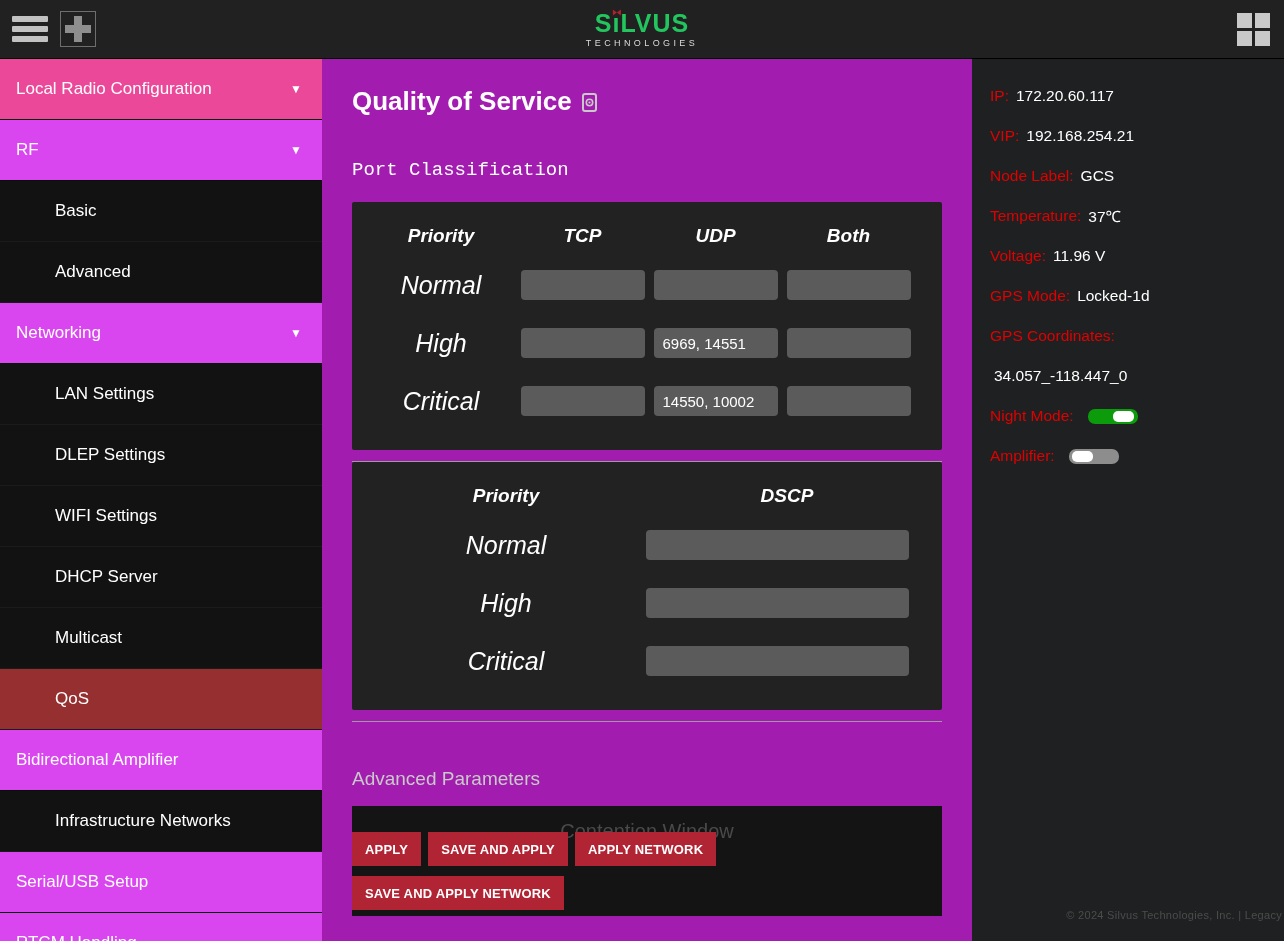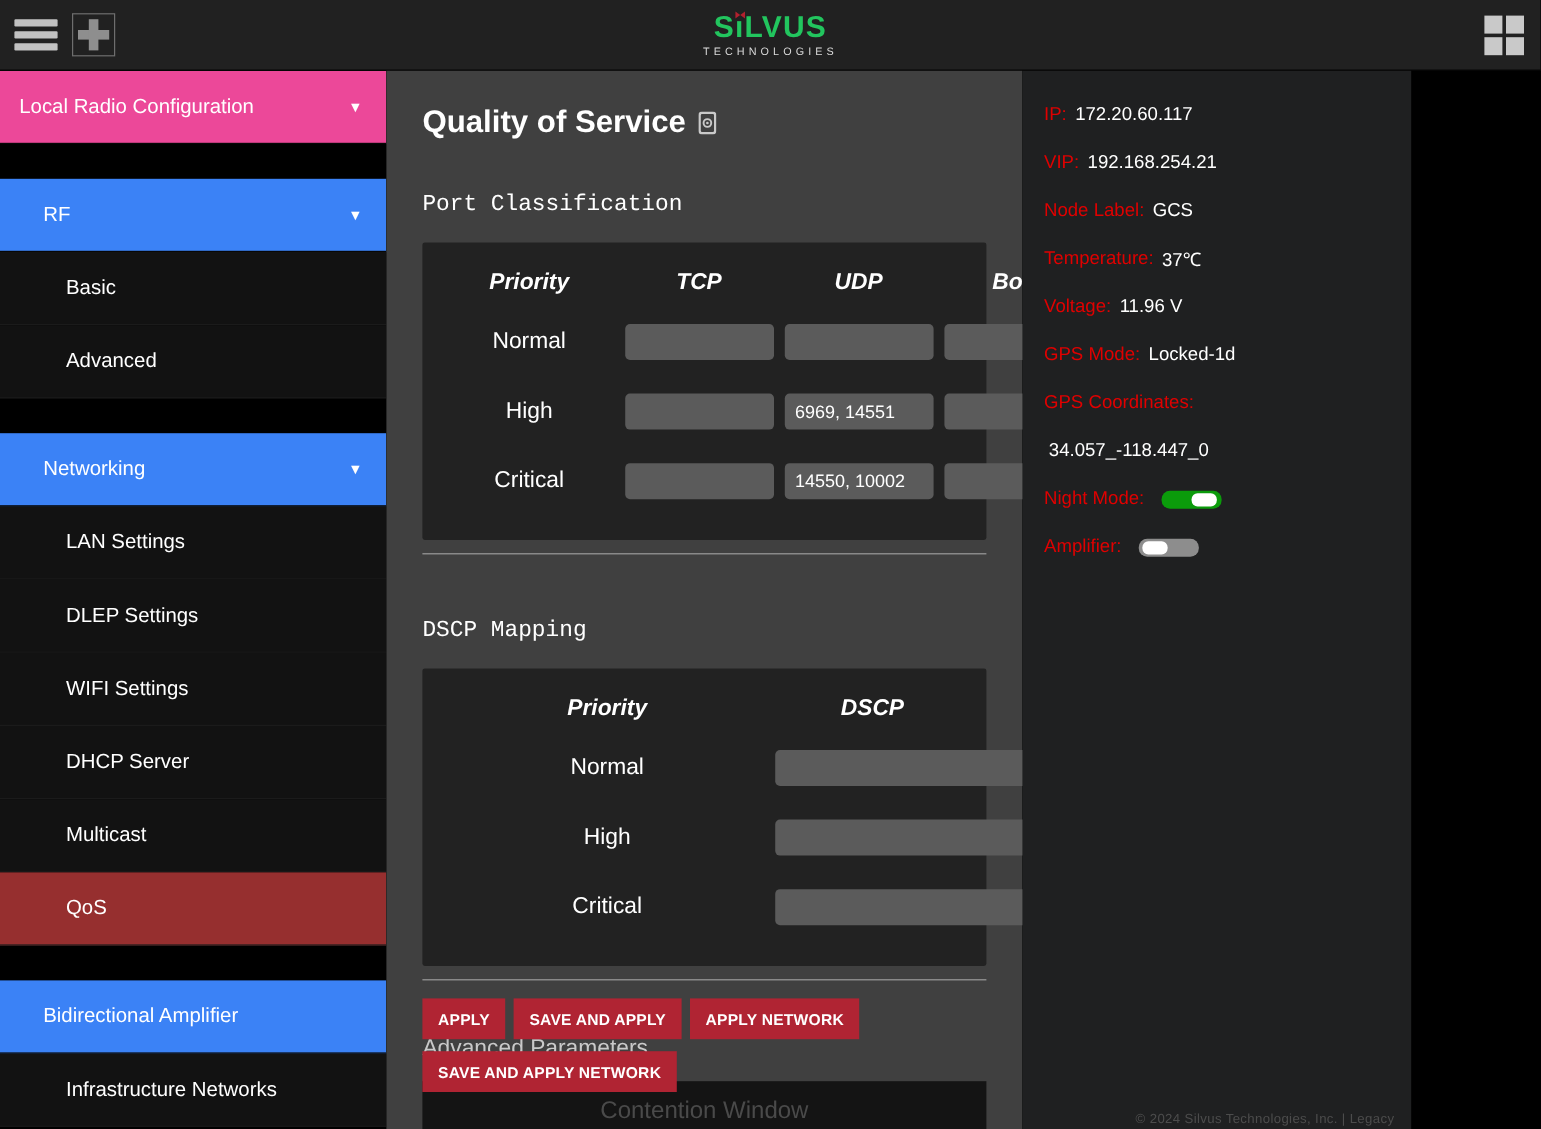--- a/index.html
+++ b/index.html
@@ -30,37 +30,37 @@
 
   
   .body{display:flex;height:882px;}
 
   
   .sidebar{width:322px;background:#000;overflow:hidden;flex:none;}
   .nav-item{height:61px;display:flex;align-items:center;justify-content:space-between;
             padding:0 20px 0 16px;color:#fff;font-size:17px;cursor:pointer;
             box-sizing:border-box;border-bottom:1px solid #070707;}
   .nav-item.lvl0{background:#ec4899;}
-  .nav-item.lvl1{background:#3b82f6;padding-left:36px;margin-top:29px;}
+  .nav-item.lvl1{background:#d946ef;padding-left:16px;}
   .nav-item.lvl2{background:#121212;padding-left:55px;border-bottom:1px solid #1b1b1b;}
   .nav-item.active{background:#962f2f;}
   .chev{font-size:12px;color:#fff;}
 
   
-  .main{width:530px;flex:none;background:#404040;padding:25px 30px 0;box-sizing:border-box;position:relative;}
+  .main{width:650px;flex:none;background:#a21caf;padding:25px 30px 0;box-sizing:border-box;position:relative;}
   .page-title{color:#fff;font-size:26px;font-weight:bold;display:flex;align-items:center;gap:10px;}
   .section-title{color:#fff;font-size:19px;margin:40px 0 21px;font-family:Liberation Mono, monospace;}
   .panel{background:#222;border-radius:2px;padding:14px 14px 20px;box-sizing:border-box;}
   .divider{border:none;border-top:1px solid #9c9c9c;margin:11px 0 0;}
 
   .pc-head,.pc-row{display:grid;grid-template-columns:150px 133px 133px 133px;align-items:center;}
   .pc-head{height:40px;}
   .pc-row{height:58px;}
   .th{color:#fff;font-size:19px;font-weight:bold;text-align:center;font-style:italic;}
-  .rowlab{color:#fff;font-size:19px;text-align:center;}
+  .rowlab{color:#fff;font-size:25px;text-align:center;font-style:italic;}
   input.cell{width:124px;height:30px;background:#5b5b5b;border:none;border-radius:4px;color:#fff;
              font-size:15px;padding:0 9px;box-sizing:border-box;margin:0 auto;display:block;outline:none;
              font-family:"Liberation Sans", sans-serif;}
 
   .dscp-head,.dscp-row{display:grid;grid-template-columns:280px 1fr;align-items:center;}
   .dscp-head{height:40px;}
   .dscp-row{height:58px;}
   input.cell-wide{width:263px;height:30px;background:#5b5b5b;border:none;border-radius:4px;color:#fff;
                   font-size:15px;padding:0 9px;box-sizing:border-box;display:block;outline:none;
                   font-family:"Liberation Sans", sans-serif;}
@@ -77,21 +77,21 @@
   
   .status{width:324px;flex:none;background:#1f2021;padding:17px 0 0 18px;box-sizing:border-box;position:relative;}
   .srow{height:40px;display:flex;align-items:center;font-size:15.5px;}
   .slabel{color:#e00000;}
   .svalue{color:#fff;margin-left:7px;}
   .toggle{width:50px;height:15px;border-radius:7px;background:#8d8d8d;display:inline-block;
           position:relative;margin-left:14px;cursor:pointer;}
   .toggle.on{background:#0b9b0b;}
   .toggle .knob{position:absolute;top:2px;left:3px;width:21px;height:11px;border-radius:5px;background:#fff;}
   .toggle.on .knob{left:auto;right:4px;}
-  .copyright{position:absolute;right:14px;bottom:2px;color:#4c4c4c;font-size:11px;letter-spacing:0.3px;}
+  .copyright{position:absolute;right:14px;bottom:20px;color:#4c4c4c;font-size:11px;letter-spacing:0.3px;}
 
   .help-icon{display:inline-block;margin-top:4px;}
 </style>
 </head>
 <body>
 
 <div class="app">
 
   <div class="topbar">
     <div class="hamburger">
@@ -205,21 +205,20 @@
         </div>
         <div class="pc-row">
           <span class="rowlab">Critical</span>
           <input class="cell" type="text" value="" style="">
           <input class="cell" type="text" value="14550, 10002" style="">
           <input class="cell" type="text" value="" style="">
         </div>
       </div>
       <hr class="divider">
 
-      <div class="section-title" style="margin-top:52px;">DSCP Mapping</div>
       <div class="panel">
         <div class="dscp-head">
           <span class="th">Priority</span>
           <span class="th">DSCP</span>
         </div>
         <div class="dscp-row">
           <span class="rowlab">Normal</span>
           <input class="cell-wide" type="text" value="" style="">
         </div>
         <div class="dscp-row">

